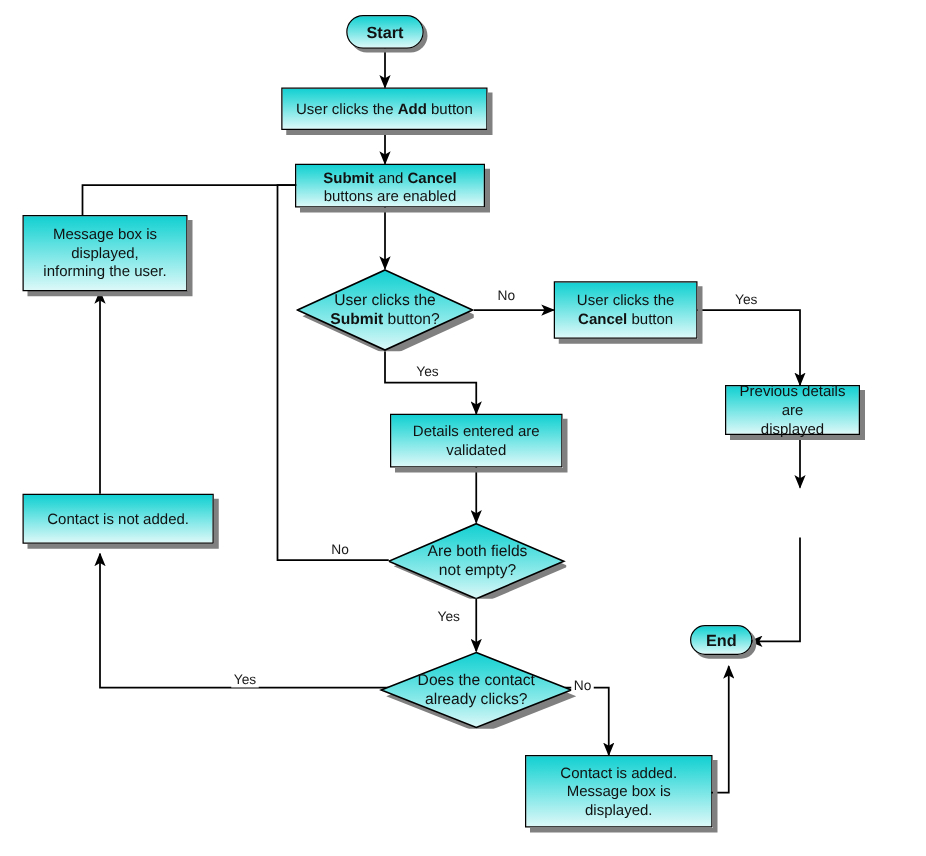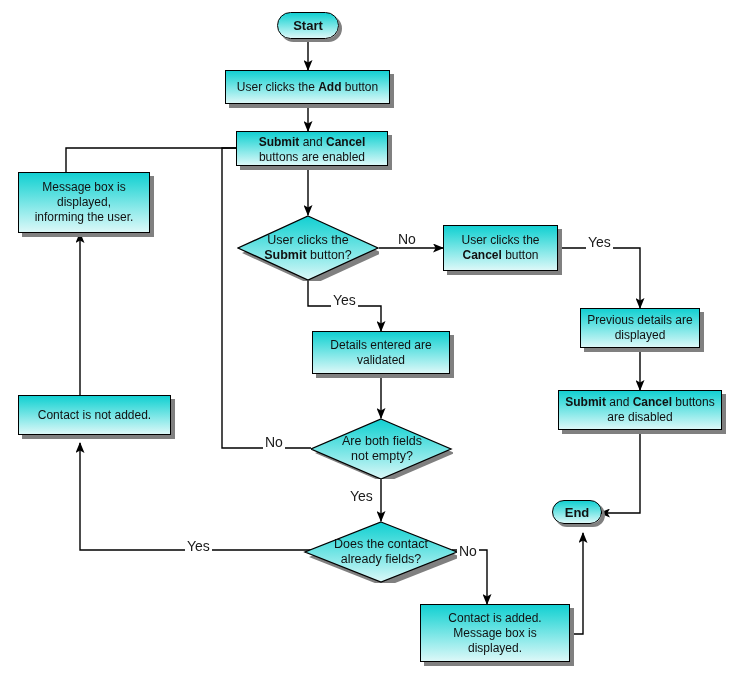--- a/index.html
+++ b/index.html
@@ -66,21 +66,21 @@
     display: flex;
     align-items: center;
     justify-content: center;
     text-align: center;
     font-size: 12.5px;
     line-height: 15px;
     color: #111111;
   }
   .edge-label {
     position: absolute;
-    font-size: 14px;
+    font-size: 11px;
     color: #1a1a1a;
     background: #ffffff;
     padding: 0 2px;
     z-index: 4;
     white-space: nowrap;
   }
   .line { stroke: #000000; stroke-width: 1.4px; fill: none; }
 </style>
 </head>
 <body>
@@ -154,27 +154,24 @@
     </svg>
     <div class="diamond-label" style="padding-bottom:2px;">
       <span><span>User clicks the</span><br><b>Submit</b><span> button?</span></span>
     </div>
   </div>
 
   <div class="node" style="left:443px; top:225px; width:115px; height:46px;">
     <span class="txt"><span>User clicks the</span><br><b>Cancel</b><span> button</span></span>
   </div>
 
-  <div class="node" style="left:580px; top:308px; width:120px; height:40px;">
+  <div class="node" style="left:580px; top:308px; width:108px; height:40px;">
     <span class="txt"><span>Previous details are</span><br><span>displayed</span></span>
   </div>
 
-  <div class="node" style="left:558px; top:390px; width:164px; height:40px;">
-    <span class="txt"><b>Submit</b><span> and </span><b>Cancel</b><span> buttons</span><br><span>are disabled</span></span>
-  </div>
 
   <div class="node" style="left:312px; top:331px; width:138px; height:43px;">
     <span class="txt"><span>Details entered are</span><br><span>validated</span></span>
   </div>
 
   <div class="diamond-wrap" style="left:311px; top:418px; width:142px; height:61px;">
     <svg class="diamond-shape" viewBox="0 0 142 61" preserveAspectRatio="none">
       <defs>
         <linearGradient id="dg2" x1="0" y1="0" x2="0" y2="1">
           <stop offset="0%" stop-color="#13CFD2"></stop>
@@ -198,21 +195,21 @@
           <stop offset="0%" stop-color="#13CFD2"></stop>
           <stop offset="20%" stop-color="#35D8D8"></stop>
           <stop offset="65%" stop-color="#8FEAEA"></stop>
           <stop offset="100%" stop-color="#DCF8F8"></stop>
         </linearGradient>
       </defs>
       <path d="M84,5 L160,36 L84,66 L8,36 Z" fill="#808080"></path>
       <path d="M80,1 L156,31 L80,61 L4,31 Z" fill="url(#dg3)" stroke="#000000" stroke-width="1.3"></path>
     </svg>
     <div class="diamond-label" style="padding-bottom:2px;">
-      <span><span>Does the contact</span><br><span>already fields?</span></span>
+      <span><span>Does the contact</span><br><span>already clicks?</span></span>
     </div>
   </div>
 
   <div class="node" style="left:18px; top:172px; width:132px; height:61px;">
     <span class="txt"><span>Message box is</span><br><span>displayed,</span><br><span>informing the user.</span></span>
   </div>
 
   <div class="node" style="left:18px; top:395px; width:153px; height:40px;">
     <span class="txt">Contact is not added.</span>
   </div>

